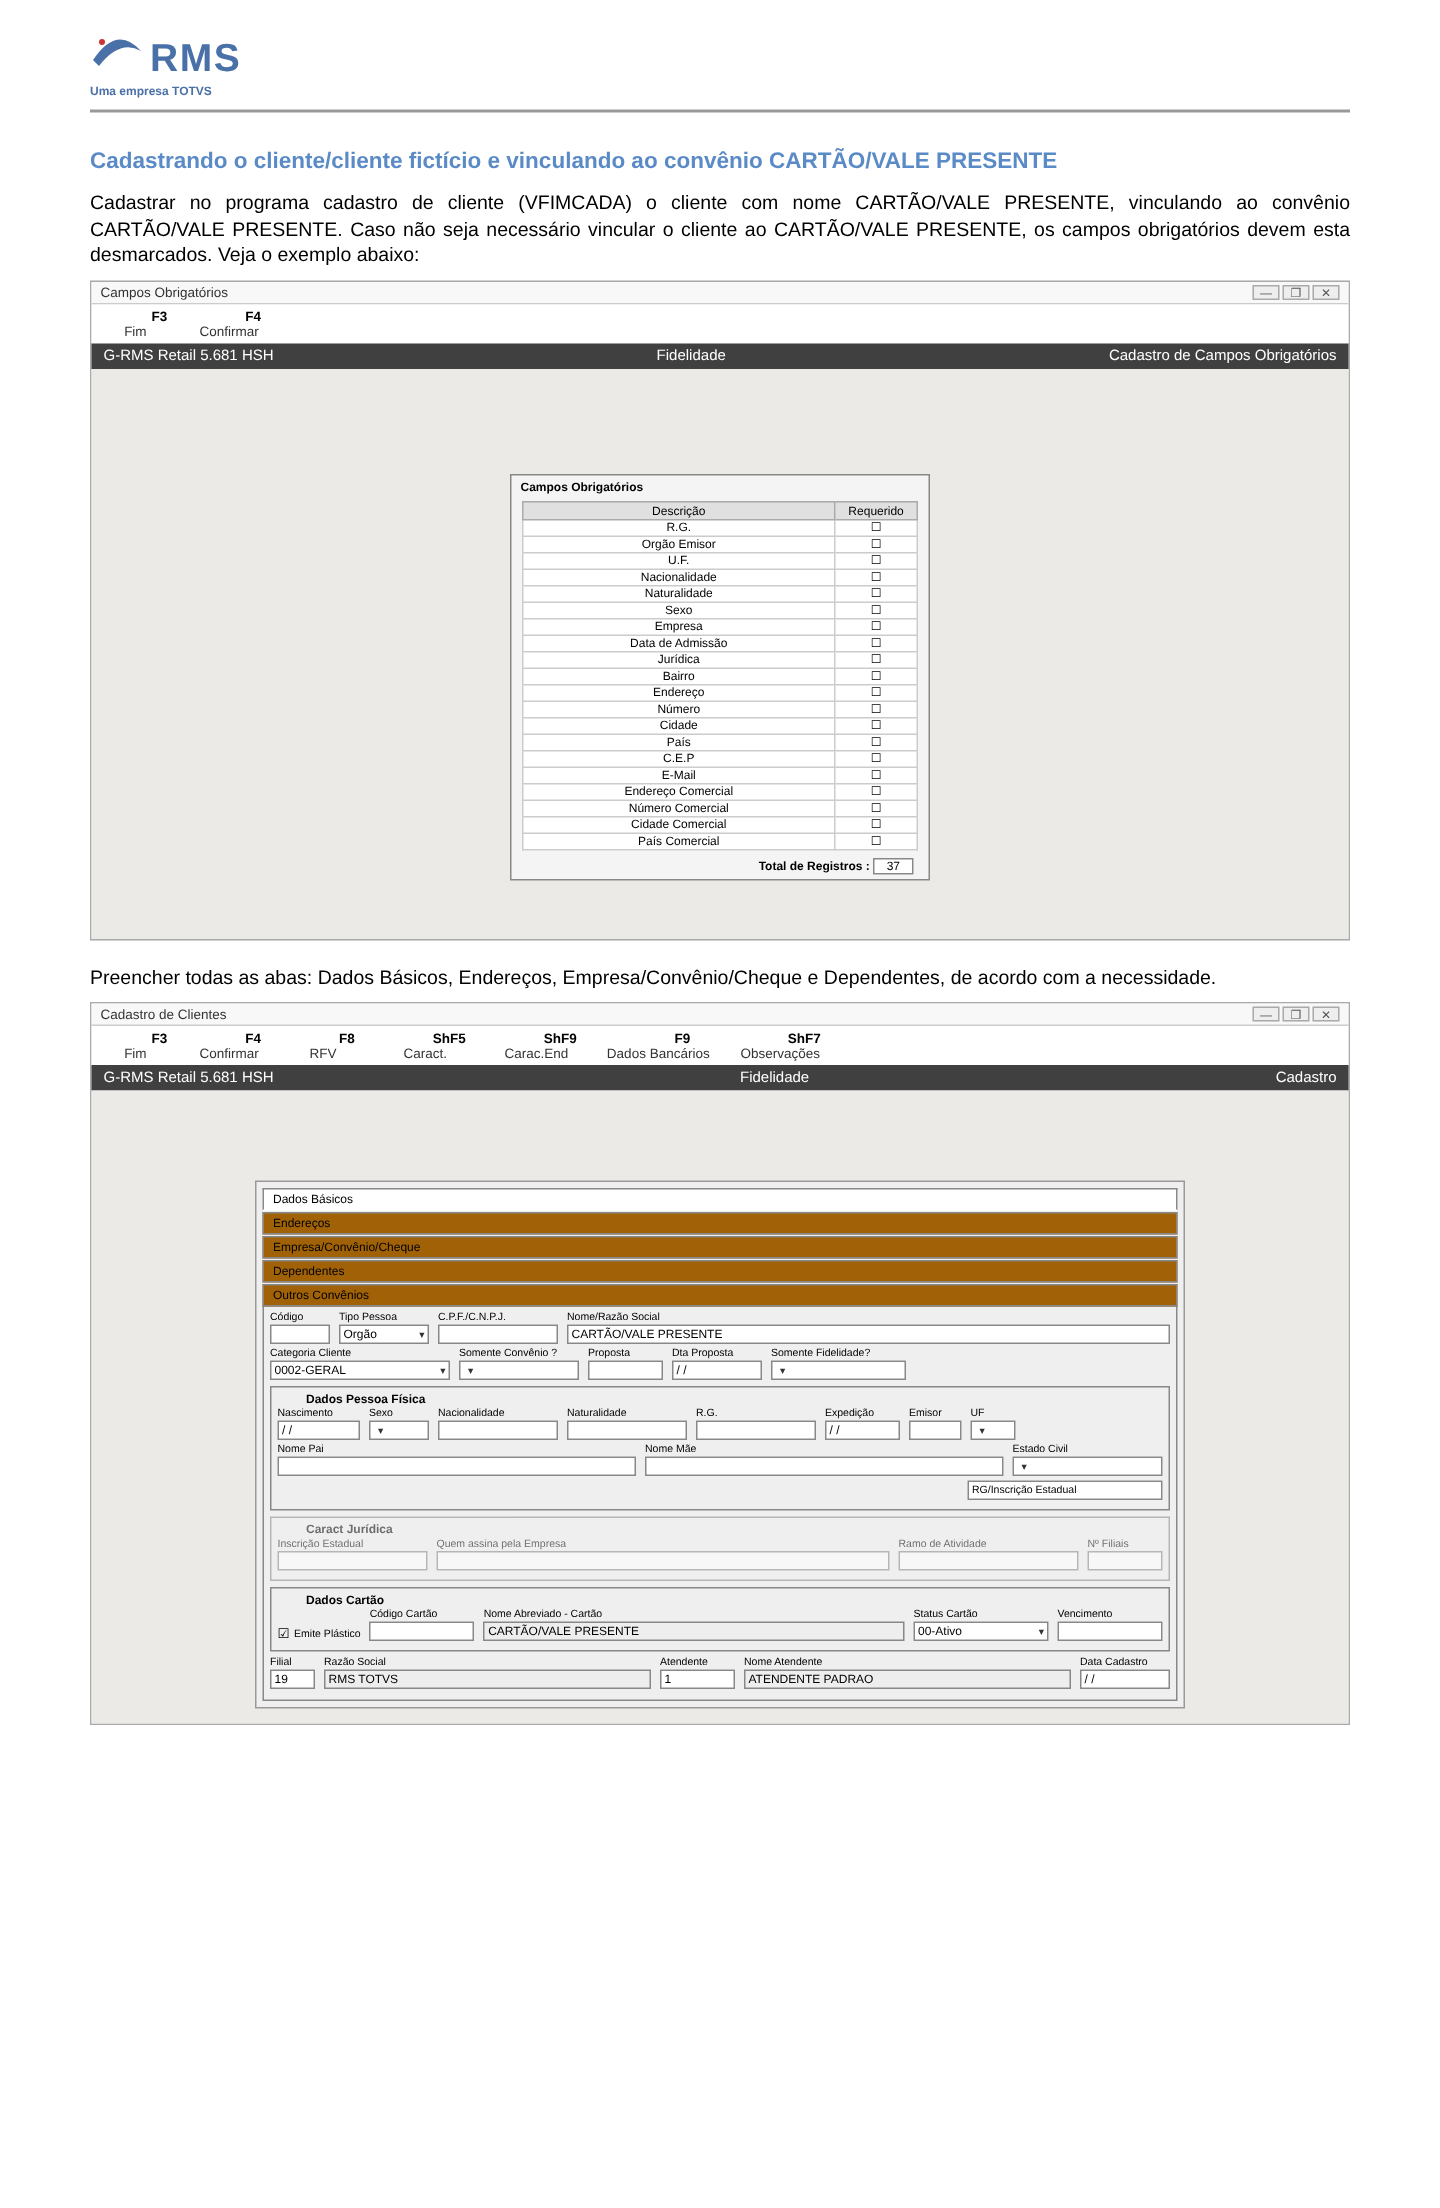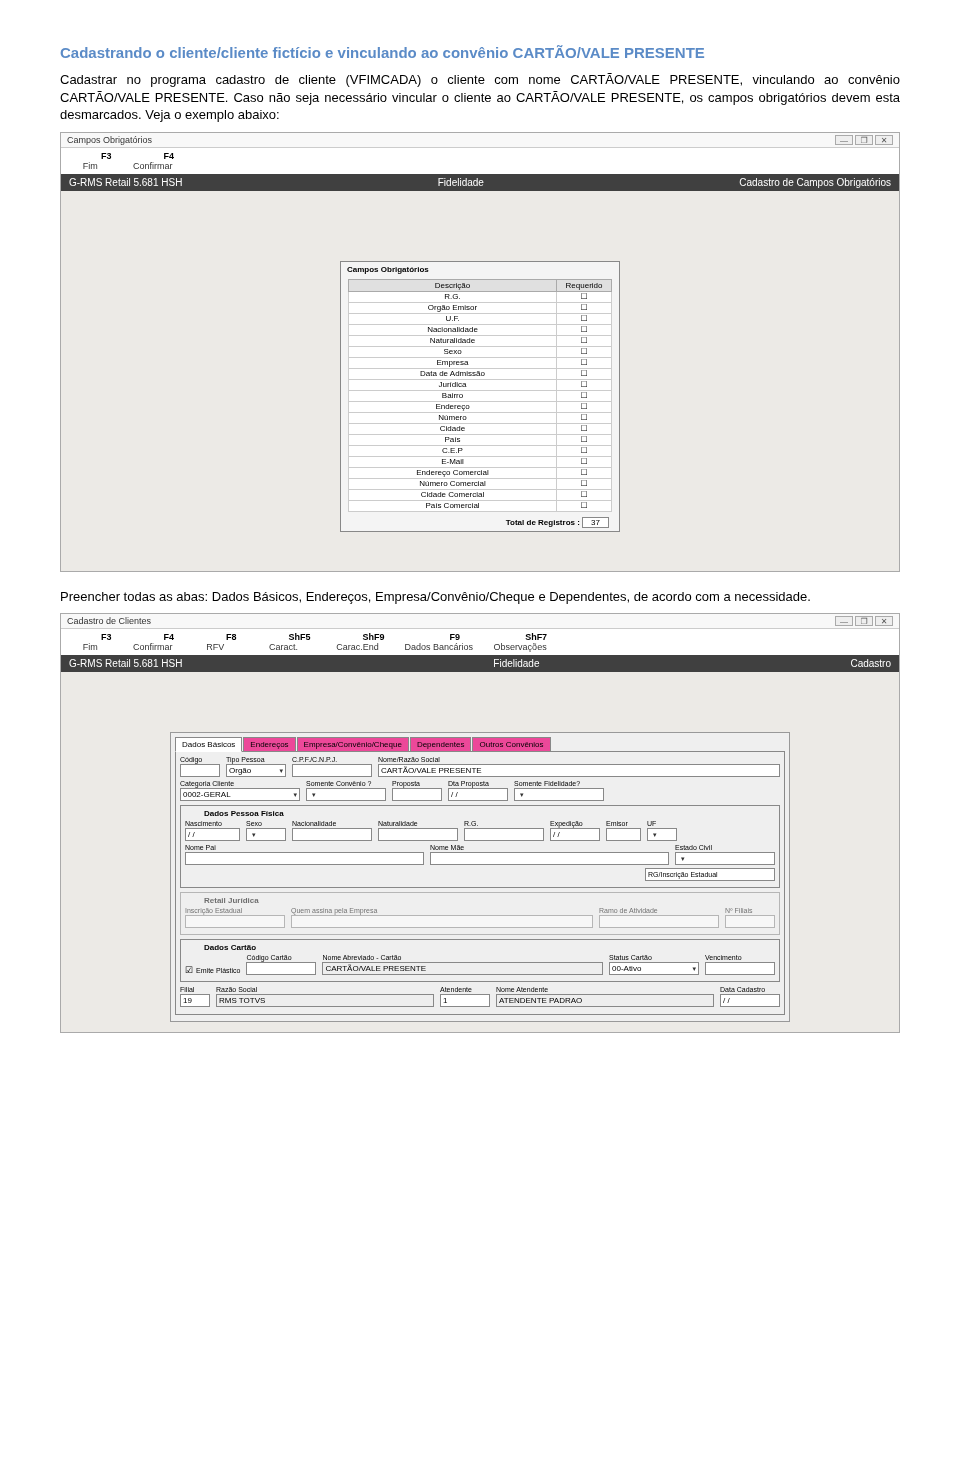--- a/index.html
+++ b/index.html
@@ -175,25 +175,26 @@
     width: 620px;
     background: #efefef;
     border: 1px solid #999;
     font-size: 8px;
     padding: 4px;
   }
   .tabs {
     display: flex;
     gap: 1px;
     font-size: 8px;
+    flex-direction: column;
   }
   .tab {
     padding: 2px 6px;
     border: 1px solid #888;
-    background: #ec4899;
+    background: #a16207;
     color: #000;
   }
   .tab.active { background: #fff; border-bottom: 1px solid #fff; }
   .tab-content {
     border: 1px solid #888;
     background: #efefef;
     padding: 4px;
     margin-top: -1px;
   }
   .fr { display: flex; gap: 6px; margin-bottom: 3px; flex-wrap: wrap; }
@@ -258,20 +259,32 @@
   .content-layer { position: relative; z-index: 1; }
 </style>
 </head>
 <body>
 
 <div class="page">
   <div class="watermark">TOTVS</div>
 
   <div class="content-layer">
 
+  <div class="logo-area">
+    <div class="logo">
+      <div class="logo-swoosh">
+        <svg viewBox="0 0 36 36">
+              <path d="M2 20 Q18 -4 34 14 Q20 6 6 24 Z" fill="#4a70a8"></path>
+              <circle cx="8" cy="8" r="2" fill="#c33"></circle>
+            </svg>
+      </div>
+      <span class="logo-text">RMS</span>
+    </div>
+    <span class="logo-sub">Uma empresa TOTVS</span>
+  </div>
 
   <h2 class="heading">Cadastrando o cliente/cliente fictício e vinculando ao convênio CARTÃO/VALE PRESENTE</h2>
   <p class="body-text">Cadastrar no programa cadastro de cliente (VFIMCADA) o cliente com nome CARTÃO/VALE PRESENTE, vinculando ao convênio CARTÃO/VALE PRESENTE. Caso não seja necessário vincular o cliente ao CARTÃO/VALE PRESENTE, os campos obrigatórios devem esta desmarcados. Veja o exemplo abaixo:</p>
 
   <div class="app-window">
     <div class="app-titlebar">
       <span>Campos Obrigatórios</span>
       <div class="win-btns">
         <div class="win-btn">—</div>
         <div class="win-btn">❐</div>
@@ -543,21 +556,21 @@
             </div>
             <div class="fr">
               <div style="flex:1"></div>
               <div class="fld" style="width:130px">
                     <div style="border:1px solid #888;background:#fff;height:13px;font-size:7px;padding:0 2px;display:flex;align-items:center">RG/Inscrição Estadual</div>
                   </div>
             </div>
           </div>
 
           <div class="fieldset" style="opacity:0.55">
-            <div class="legend">Retail Jurídica</div>
+            <div class="legend">Caract Jurídica</div>
             <div class="fr">
               <div class="fld" style="width:100px">
                     <label>Inscrição Estadual</label>
                     <div class="inp"></div>
                   </div>
               <div class="fld" style="flex:1">
                     <label>Quem assina pela Empresa</label>
                     <div class="inp"></div>
                   </div>
               <div class="fld" style="width:120px">

